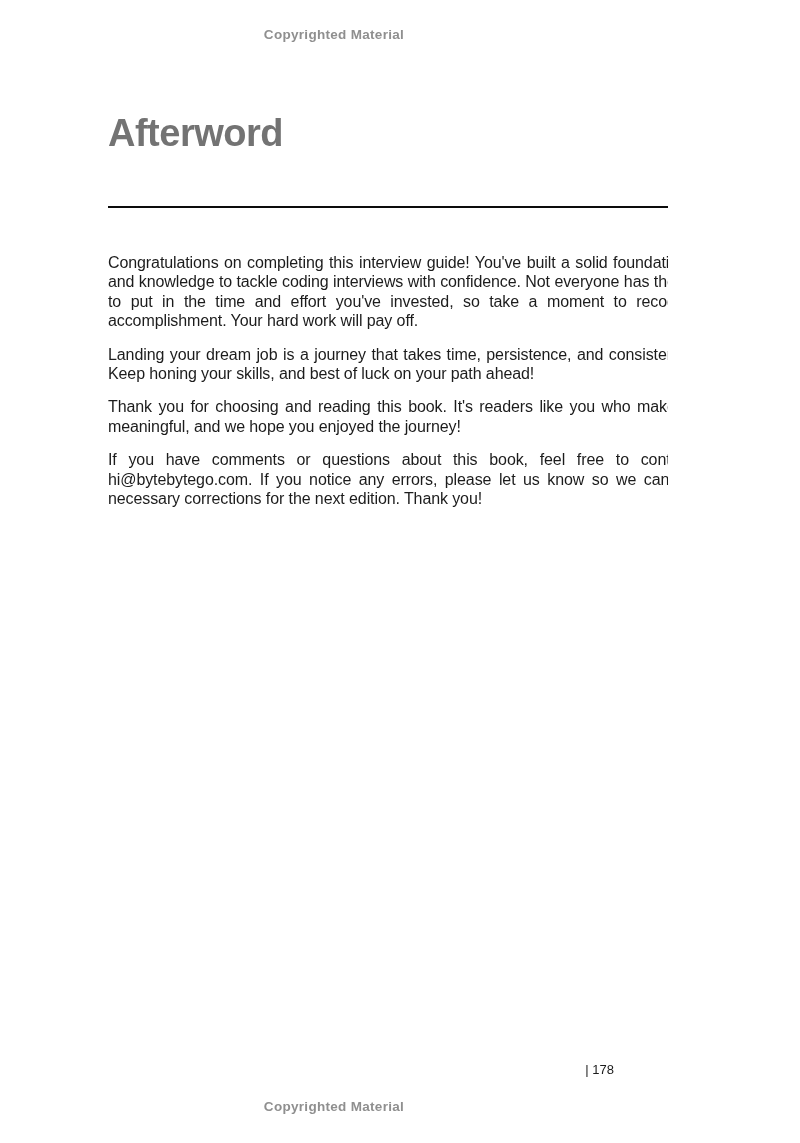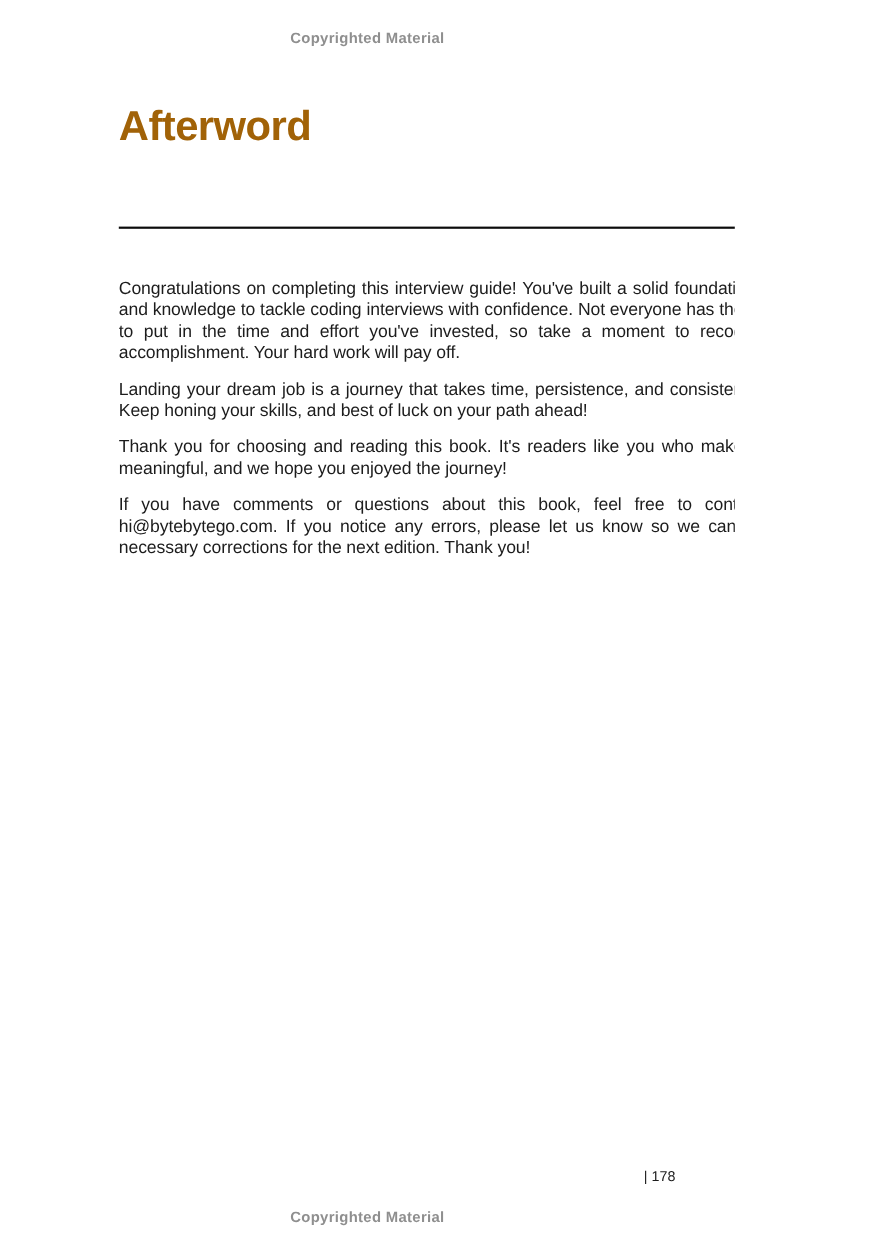--- a/index.html
+++ b/index.html
@@ -23,25 +23,25 @@
     font-size: 13.5px;
     font-weight: 700;
     color: #8f8f8f;
     letter-spacing: 0.3px;
   }
   .notice.top { top: 27px; }
   .notice.bottom { top: 1099px; }
   .chapter-title {
     position: absolute;
     left: 108px;
-    top: 93px;
+    top: 111px;
     margin: 0;
     font-size: 38px;
     font-weight: 700;
-    color: #a16207;
+    color: #737373;
     letter-spacing: -0.5px;
     line-height: 1.2;
   }
   .title-rule {
     position: absolute;
     left: 108px;
     top: 206px;
     width: 637px;
     height: 2px;
     background: #0c0c0c;

